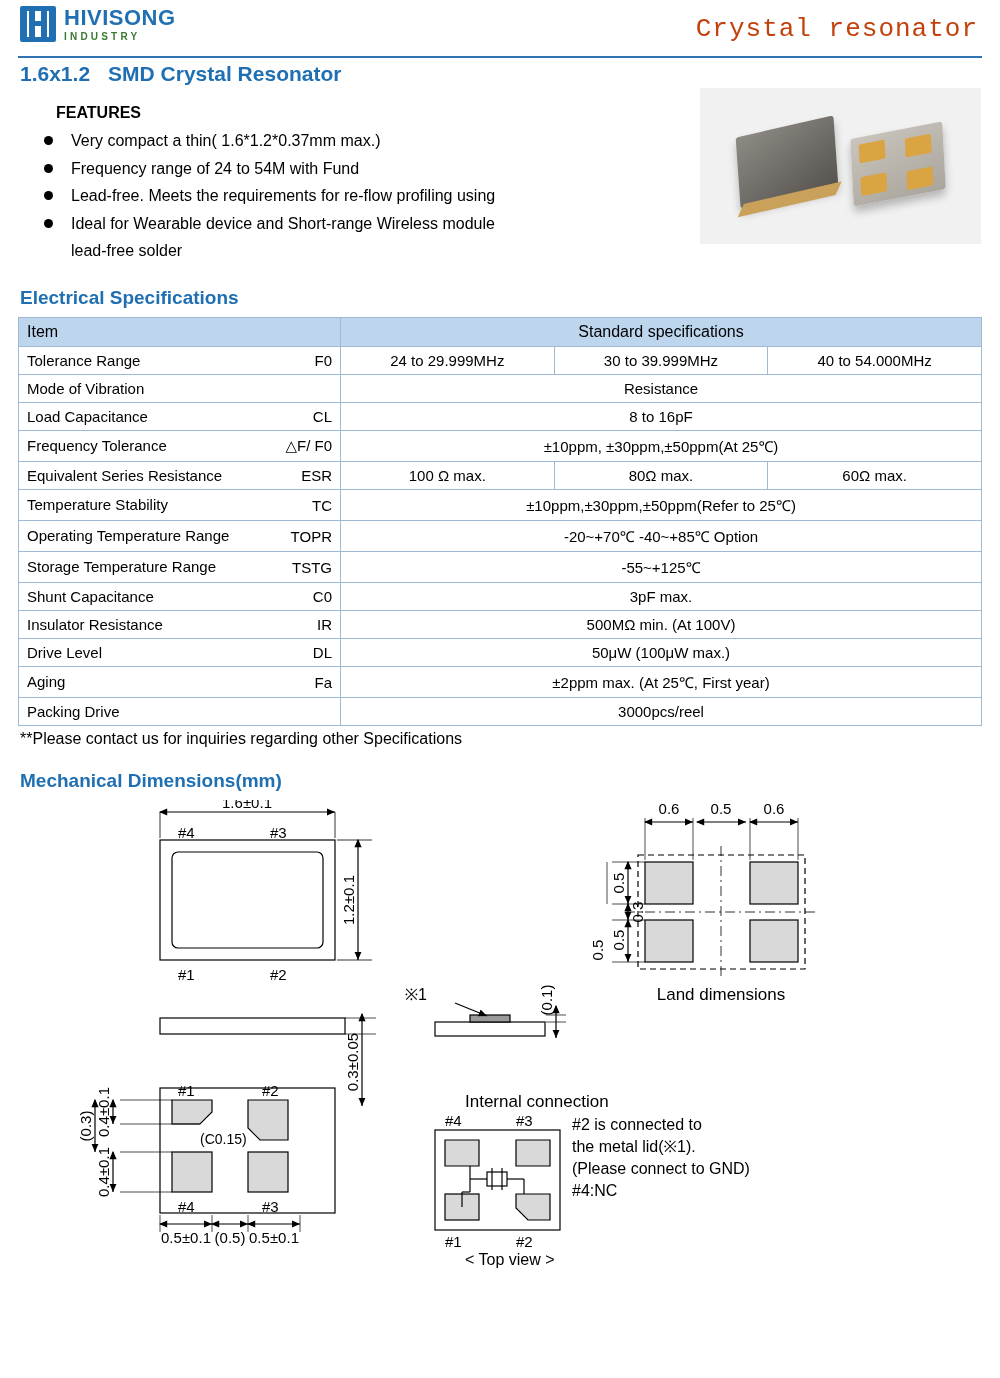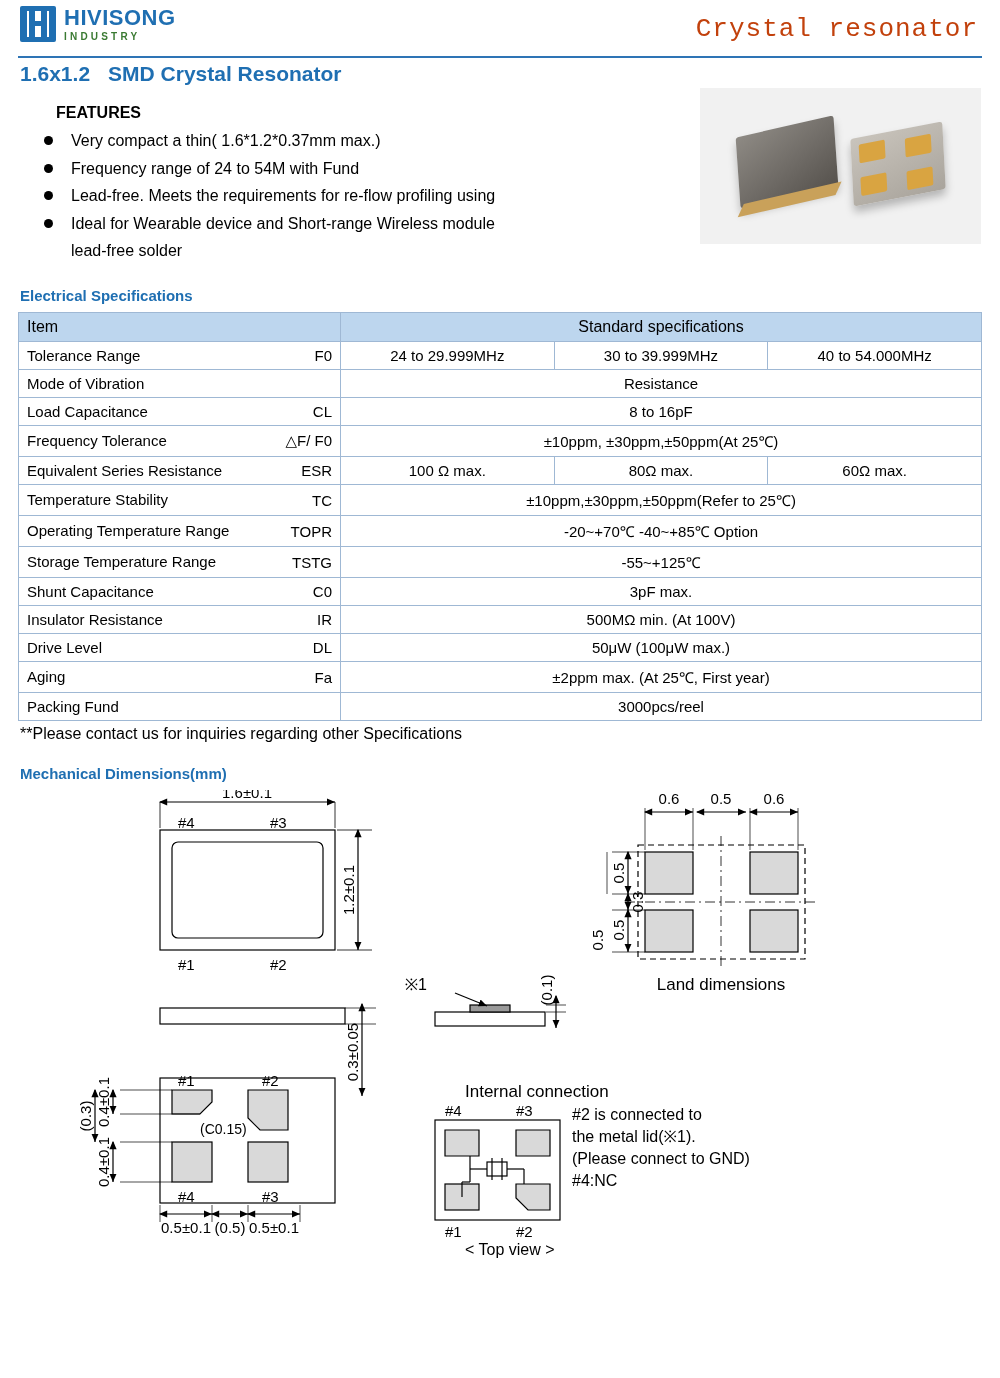--- a/index.html
+++ b/index.html
@@ -156,21 +156,21 @@
     background: #d9a441;
     border-radius: 2px;
   }
   .pad.p1 { left: 8px;  top: 7px; }
   .pad.p2 { left: 54px; top: 10px; }
   .pad.p3 { left: 8px;  top: 40px; }
   .pad.p4 { left: 54px; top: 43px; }
   
   .section-head {
     margin: 22px 12px 8px 20px;
-    font-size: 15px;
+    font-size: 19px;
     font-weight: bold;
     color: #1F6FB2;
   }
   
   table.spec {
     border-collapse: collapse;
     width: 964px;
     margin-left: 18px;
     font-size: 15px;
   }
@@ -368,21 +368,21 @@
   <tr>
     <td class="item-cell">
       <span>Aging</span>
       <span class="sym">Fa</span>
     </td>
     <td class="center" colspan="3">±2ppm max. (At 25℃, First year)</td>
   </tr>
 
   <tr>
     <td class="item-cell">
-      <span>Packing Fund</span>
+      <span>Packing Drive</span>
       <span class="sym"></span>
     </td>
     <td class="center" colspan="3">3000pcs/reel</td>
   </tr>
 </tbody>
   </table>
 
 <div class="note">**Please contact us for inquiries regarding other Specifications</div>
 
 <div class="section-head">Mechanical Dimensions(mm)</div>

